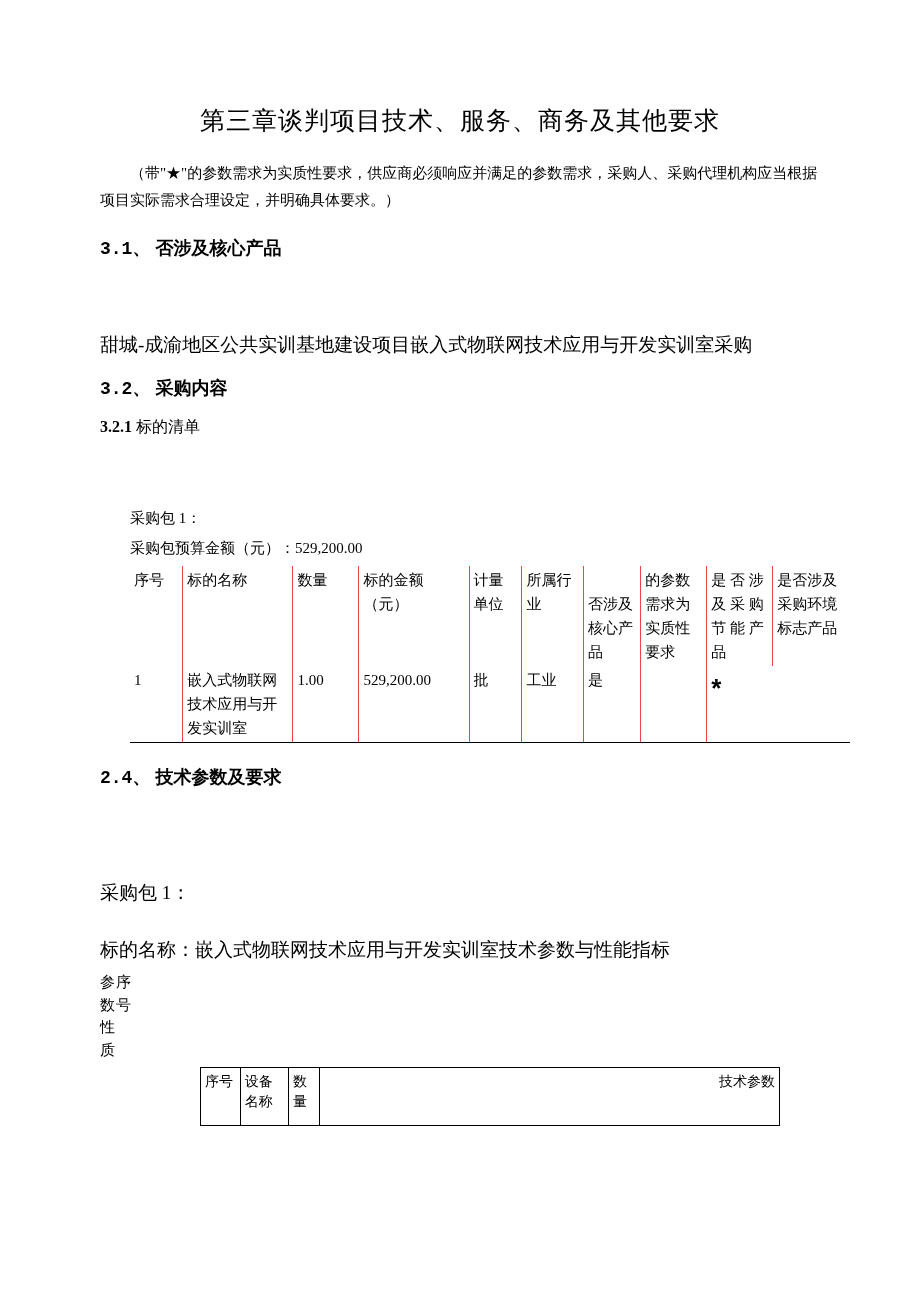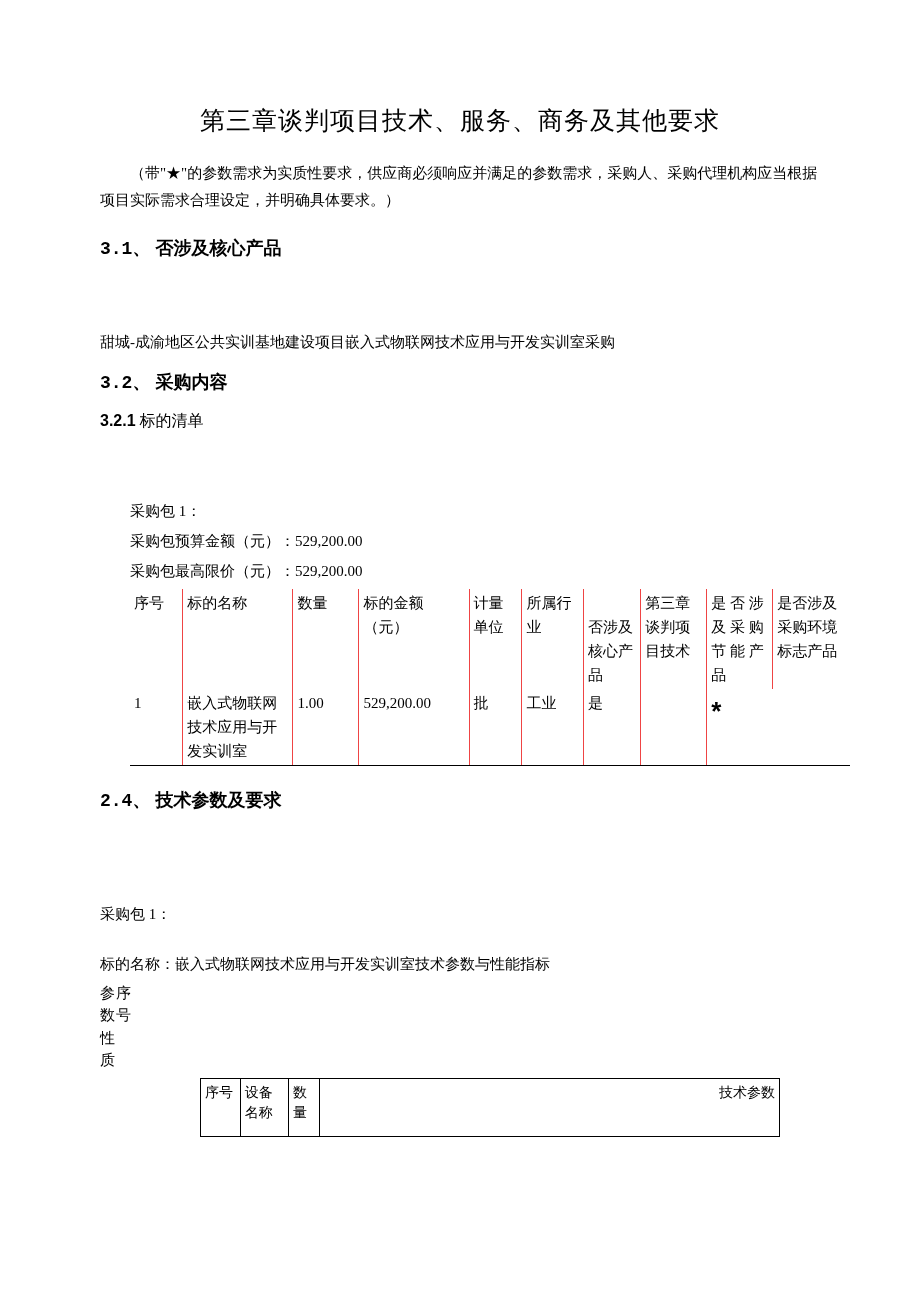--- a/index.html
+++ b/index.html
@@ -38,35 +38,35 @@
     margin: 14px 0 10px 0;
   }
   h2.section .num {
     font-family: Liberation Mono, monospace;
   }
   h3.subsection {
     font-size: 16px;
     margin: 10px 0 10px 0;
   }
   h3.subsection .num {
-    font-family: Liberation Sans, sans-serif;
+    font-family: Liberation Serif, serif;
     font-weight: bold;
   }
   h3.subsection .txt {
     font-weight: normal;
   }
   .spacer {
     height: 50px;
   }
   .spacer2 {
     height: 70px;
   }
   p.body {
     margin: 6px 0;
-    font-size: 15px;
+    font-size: 19px;
   }
   p.indent {
     margin: 6px 0 6px 30px;
     font-size: 15px;
   }
 
   
   table.listing {
     border-collapse: collapse;
     width: 100%;
@@ -145,21 +145,20 @@
 
   <h3 class="subsection">
     <span class="num">3.2.1</span>
     <span class="txt">标的清单</span>
   </h3>
 
   <div class="spacer"></div>
 
   <p class="indent">采购包 1：</p>
   <p class="indent">采购包预算金额（元）：529,200.00</p>
-  <p class="indent">采购包最高限价（元）：529,200.00</p>
 
   <table class="listing">
     <colgroup>
       <col style="width:48px">
       <col style="width:100px">
       <col style="width:60px">
       <col style="width:100px">
       <col style="width:48px">
       <col style="width:56px">
       <col style="width:52px">
@@ -169,21 +168,21 @@
     </colgroup>
     <tbody>
         <tr>
       <th>序号</th>
       <th>标的名称</th>
       <th>数量</th>
       <th class="center">标的金额（元）</th>
       <th>计量单位</th>
       <th>所属行业</th>
       <th style="vertical-align:bottom">否涉及核心产品</th>
-      <th>第三章谈判项目技术</th>
+      <th>的参数需求为实质性要求</th>
       <th>是 否 涉及 采 购节 能 产品</th>
       <th>是否涉及采购环境标志产品</th>
     </tr>
     <tr class="lastline">
       <td>1</td>
       <td>嵌入式物联网技术应用与开发实训室</td>
       <td class="right">1.00</td>
       <td class="right">529,200.00</td>
       <td>批</td>
       <td>工业</td>

